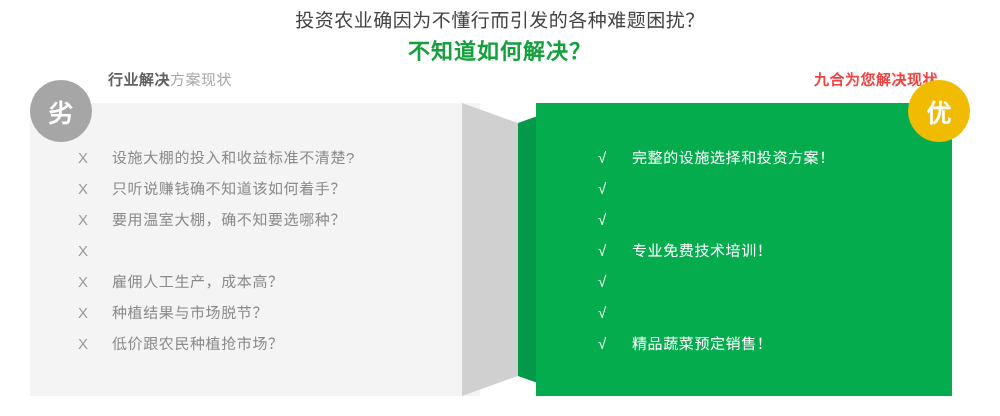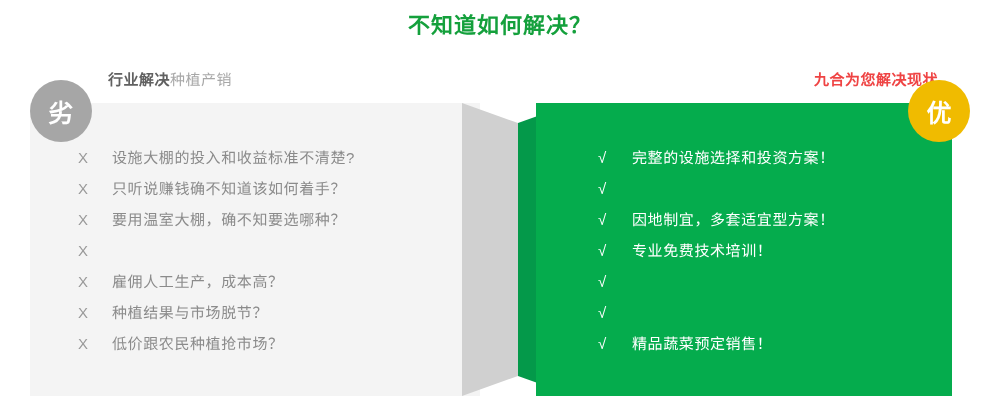--- a/index.html
+++ b/index.html
@@ -168,24 +168,25 @@
   .list-left .mark { color: #9a9a9a; }
   .list-right .mark { color: #ffffff; }
   .item-text { flex: 0 1 auto; }
 </style>
 </head>
 <body>
 
 <div id="stage">
 
   <div class="headline-block">
+    <div class="headline-main">投资农业确因为不懂行而引发的各种难题困扰？</div>
     <div class="headline-sub">不知道如何解决？</div>
   </div>
 
-  <div class="col-title col-title-left"><span class="strong">行业解决</span><span>种植产销</span></div>
+  <div class="col-title col-title-left"><span class="strong">行业解决</span><span>方案现状</span></div>
 
   <div class="col-title col-title-right">九合为您解决现状</div>
 
   <div class="panel panel-left"></div>
   <div class="fold fold-gray"></div>
   <div class="fold fold-green"></div>
   <div class="panel panel-right"></div>
 
   <div class="badge badge-bad">劣</div>
   <div class="badge badge-good">优</div>
@@ -223,21 +224,20 @@
   <ul class="list list-right">
     <li>
         <span class="mark">√</span>
         <span class="item-text">完整的设施选择和投资方案！</span>
       </li>
     <li>
         <span class="mark">√</span>
       </li>
     <li>
         <span class="mark">√</span>
-        <span class="item-text">因地制宜，多套适宜型方案！</span>
       </li>
     <li>
         <span class="mark">√</span>
         <span class="item-text">专业免费技术培训！</span>
       </li>
     <li>
         <span class="mark">√</span>
       </li>
     <li>
         <span class="mark">√</span>

